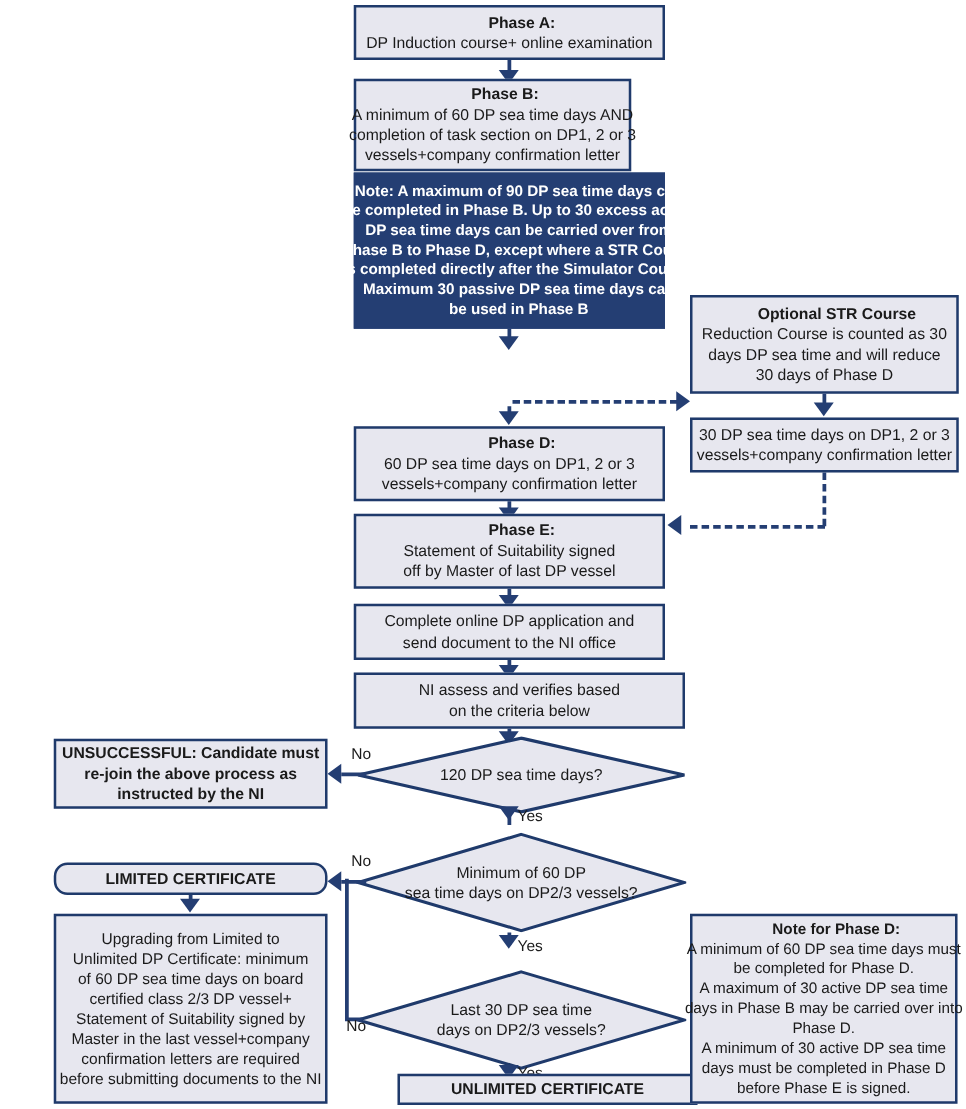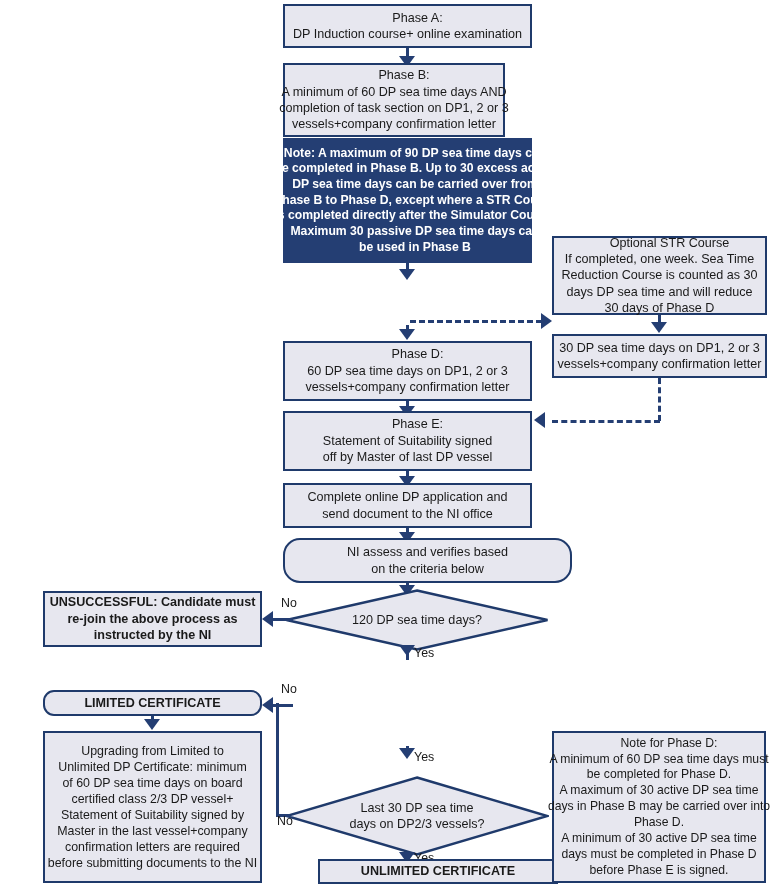--- a/index.html
+++ b/index.html
@@ -23,21 +23,21 @@
     flex-direction:column;
     align-items:center;
     justify-content:center;
     text-align:center;
     font-size:12.6px;
     line-height:1.30;
     color:#1a1a1a;
     padding:3px 5px;
   }
   .node .ln{display:block;white-space:nowrap;}
-  .node .ttl{font-weight:normal;margin-left:20px;}
+  .node .ttl{font-weight:bold;margin-left:20px;}
   .node.bold{font-weight:bold;}
 
   
   .node.dark{
     background:#243e73;
     border:2px solid #243e73;
     color:#ffffff;
     font-weight:bold;
     font-size:12.2px;
     line-height:1.28;
@@ -144,21 +144,20 @@
     <span class="ln ttl">Phase D:</span>
     <span class="ln">60 DP sea time days on DP1, 2 or 3</span>
     <span class="ln">vessels+company confirmation letter</span>
   </div>
 
   <div class="vline" style="left:406px;top:401px;height:10px;"></div>
   <div class="arrow-d" style="left:399px;top:406px;"></div>
 
   <div class="node" style="left:552px;top:236px;width:215px;height:79px;">
     <span class="ln ttl">Optional STR Course</span>
-    <span class="ln">If completed, one week. Sea Time</span>
     <span class="ln">Reduction Course is counted as 30</span>
     <span class="ln">days DP sea time and will reduce</span>
     <span class="ln">30 days of Phase D</span>
   </div>
 
   <div class="vline" style="left:658px;top:315px;height:11px;"></div>
   <div class="arrow-d" style="left:651px;top:322px;"></div>
 
   <div class="node" style="left:552px;top:334px;width:215px;height:44px;">
     <span class="ln">30 DP sea time days on DP1, 2 or 3</span>
@@ -179,21 +178,21 @@
   <div class="arrow-d" style="left:399px;top:476px;"></div>
 
   <div class="node" style="left:283px;top:483px;width:249px;height:45px;">
     <span class="ln">Complete online DP application and</span>
     <span class="ln">send document to the NI office</span>
   </div>
 
   <div class="vline" style="left:406px;top:528px;height:9px;"></div>
   <div class="arrow-d" style="left:399px;top:532px;"></div>
 
-  <div class="node" style="left:283px;top:538px;width:289px;height:45px;border-radius:17px;">
+  <div class="node" style="left:283px;top:538px;width:265px;height:45px;">
     <span class="ln">NI assess and verifies based</span>
     <span class="ln">on the criteria below</span>
   </div>
 
   <div class="vline" style="left:406px;top:583px;height:8px;"></div>
   <div class="arrow-d" style="left:399px;top:585px;"></div>
 
   <div class="diamond" style="left:285px;top:589px;width:264px;height:62px;">
     <svg width="264" height="62" viewBox="0 0 264 62">
       <polygon points="132,1.5 262.5,31 132,60.5 1.5,31" fill="#e7e7ef" stroke="#1f3a6b" stroke-width="2.5"></polygon>
@@ -210,20 +209,29 @@
   <div class="vline" style="left:406px;top:651px;height:9px;"></div>
   <div class="arrow-d" style="left:399px;top:645px;"></div>
   <div class="edgelabel" style="left:414px;top:646px;">Yes</div>
 
   <div class="node bold" style="left:43px;top:591px;width:219px;height:56px;">
     <span class="ln">UNSUCCESSFUL: Candidate must</span>
     <span class="ln">re-join the above process as</span>
     <span class="ln">instructed by the NI</span>
   </div>
 
+  <div class="diamond" style="left:285px;top:666px;width:264px;height:80px;">
+    <svg width="264" height="80" viewBox="0 0 264 80">
+      <polygon points="132,1.5 262.5,40 132,78.5 1.5,40" fill="#e7e7ef" stroke="#1f3a6b" stroke-width="2.5"></polygon>
+    </svg>
+    <div class="dlabel">
+      <span>Minimum of 60 DP</span>
+      <span>sea time days on DP2/3 vessels?</span>
+    </div>
+  </div>
 
   <div class="hline" style="left:273px;top:704px;width:20px;"></div>
   <div class="arrow-l" style="left:262px;top:697px;"></div>
   <div class="edgelabel" style="left:281px;top:682px;">No</div>
 
   <div class="vline" style="left:406px;top:746px;height:10px;"></div>
   <div class="arrow-d" style="left:399px;top:748px;"></div>
   <div class="edgelabel" style="left:414px;top:750px;">Yes</div>
 
   <div class="node bold" style="left:43px;top:690px;width:219px;height:26px;border-radius:11px;">

